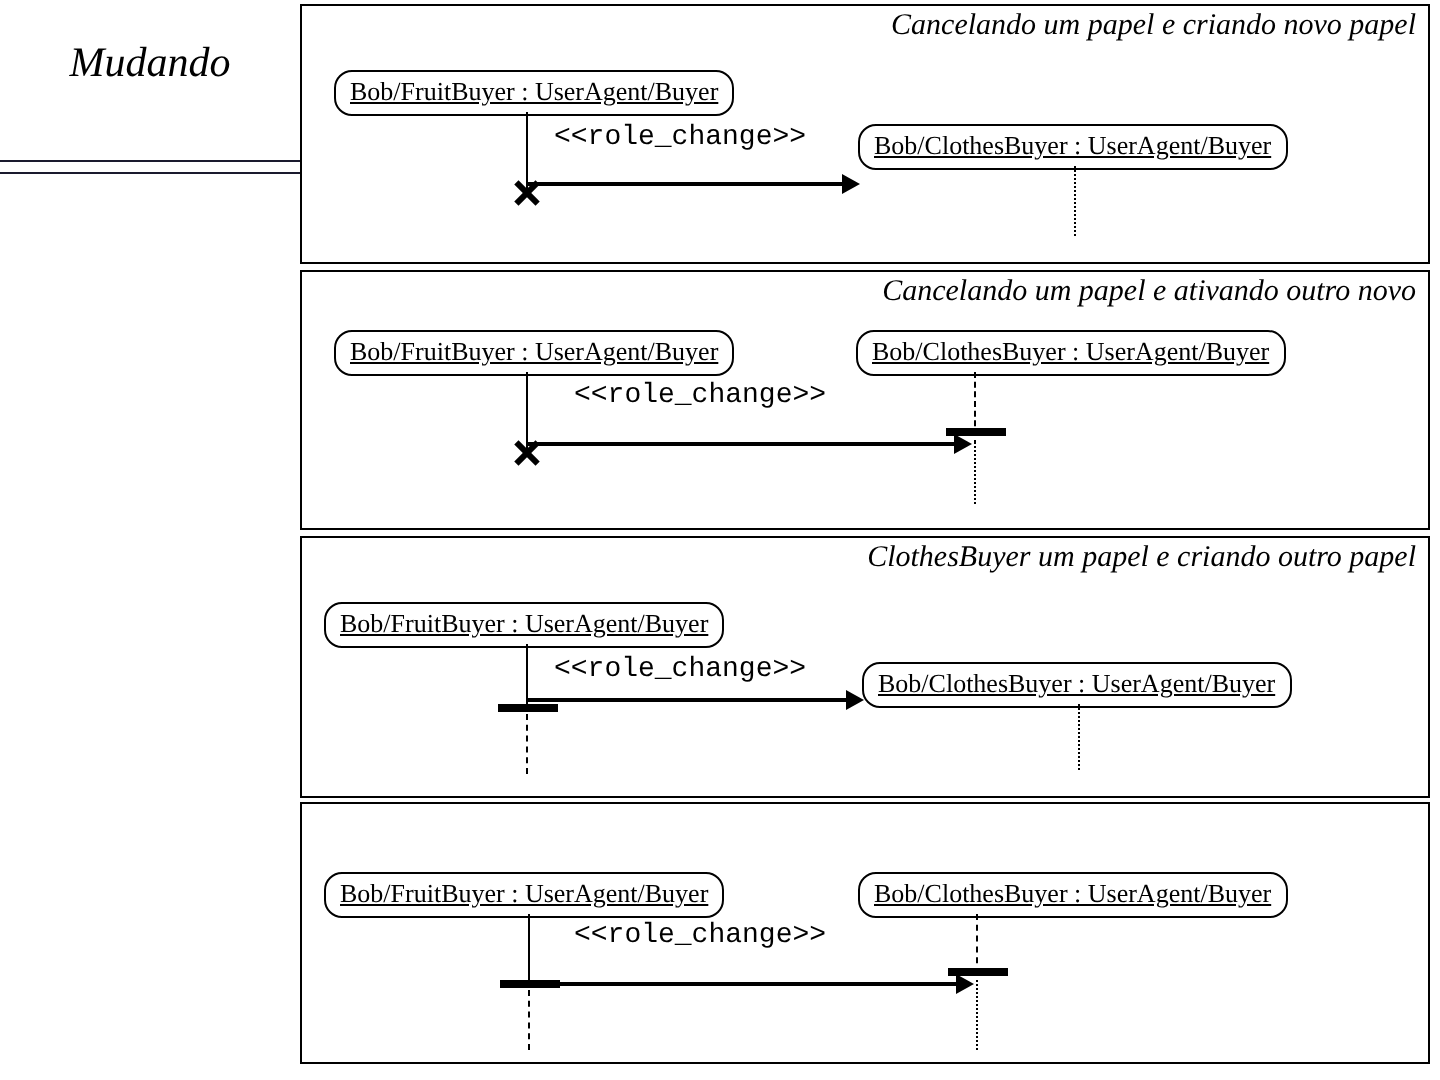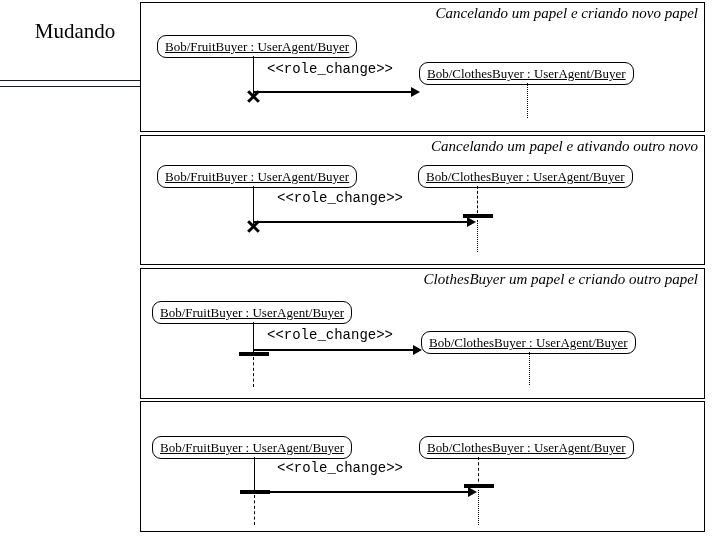--- a/index.html
+++ b/index.html
@@ -27,36 +27,36 @@
     position: absolute;
     left: 0px;
     top: 18px;
     width: 150px;
     text-align: center;
     font-family: "Liberation Serif", "DejaVu Serif", serif;
     font-size: 21px;
     line-height: 27px;
     color: #000;
   }
-  #left-caption .cap-line { display: block; white-space: nowrap; }
+  #left-caption .cap-line { display: block; white-space: nowrap; font-style: italic; }
 
   .left-rule {
     position: absolute;
     left: 0px;
     width: 152px;
     height: 0;
     border-top: 1.5px solid #1a1a2e;
   }
   #left-rule-a { top: 80px; }
   #left-rule-b { top: 86px; }
 
   
   .panel {
     position: absolute;
-    left: 140px;
+    left: 150px;
     width: 565px;
     border: 1.5px solid #000;
     background: #fff;
     box-sizing: border-box;
   }
   #panel-0 { top: 2px;   height: 130px; }
   #panel-1 { top: 135px; height: 130px; }
   #panel-2 { top: 268px; height: 131px; }
   #panel-3 { top: 401px; height: 131px; }
 

